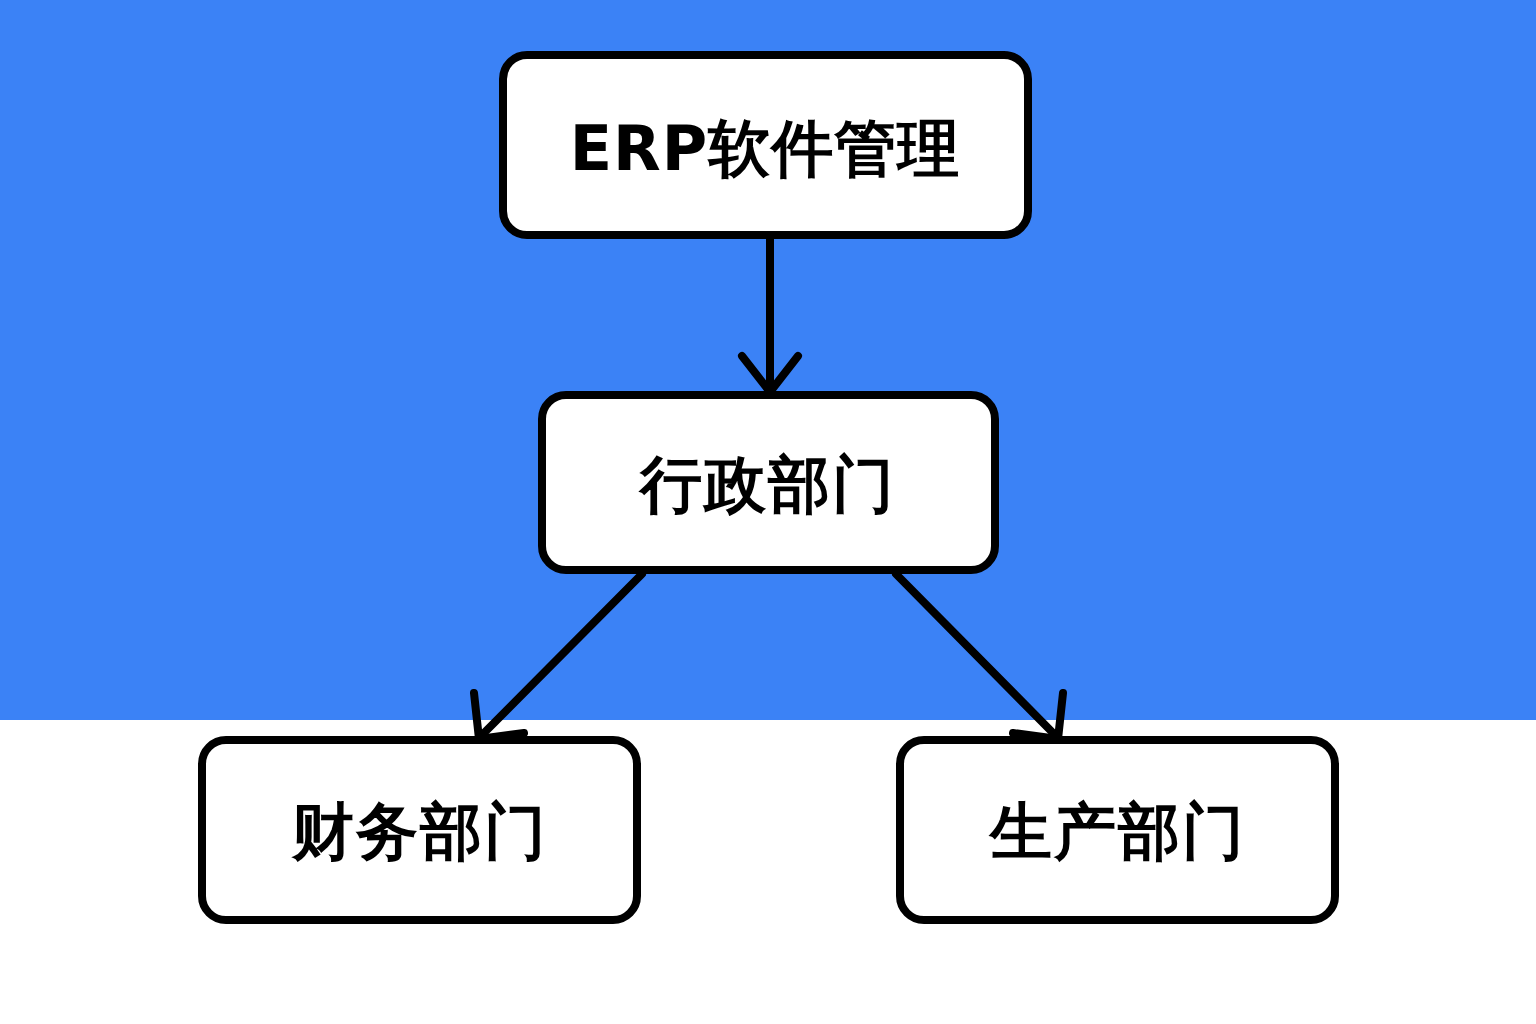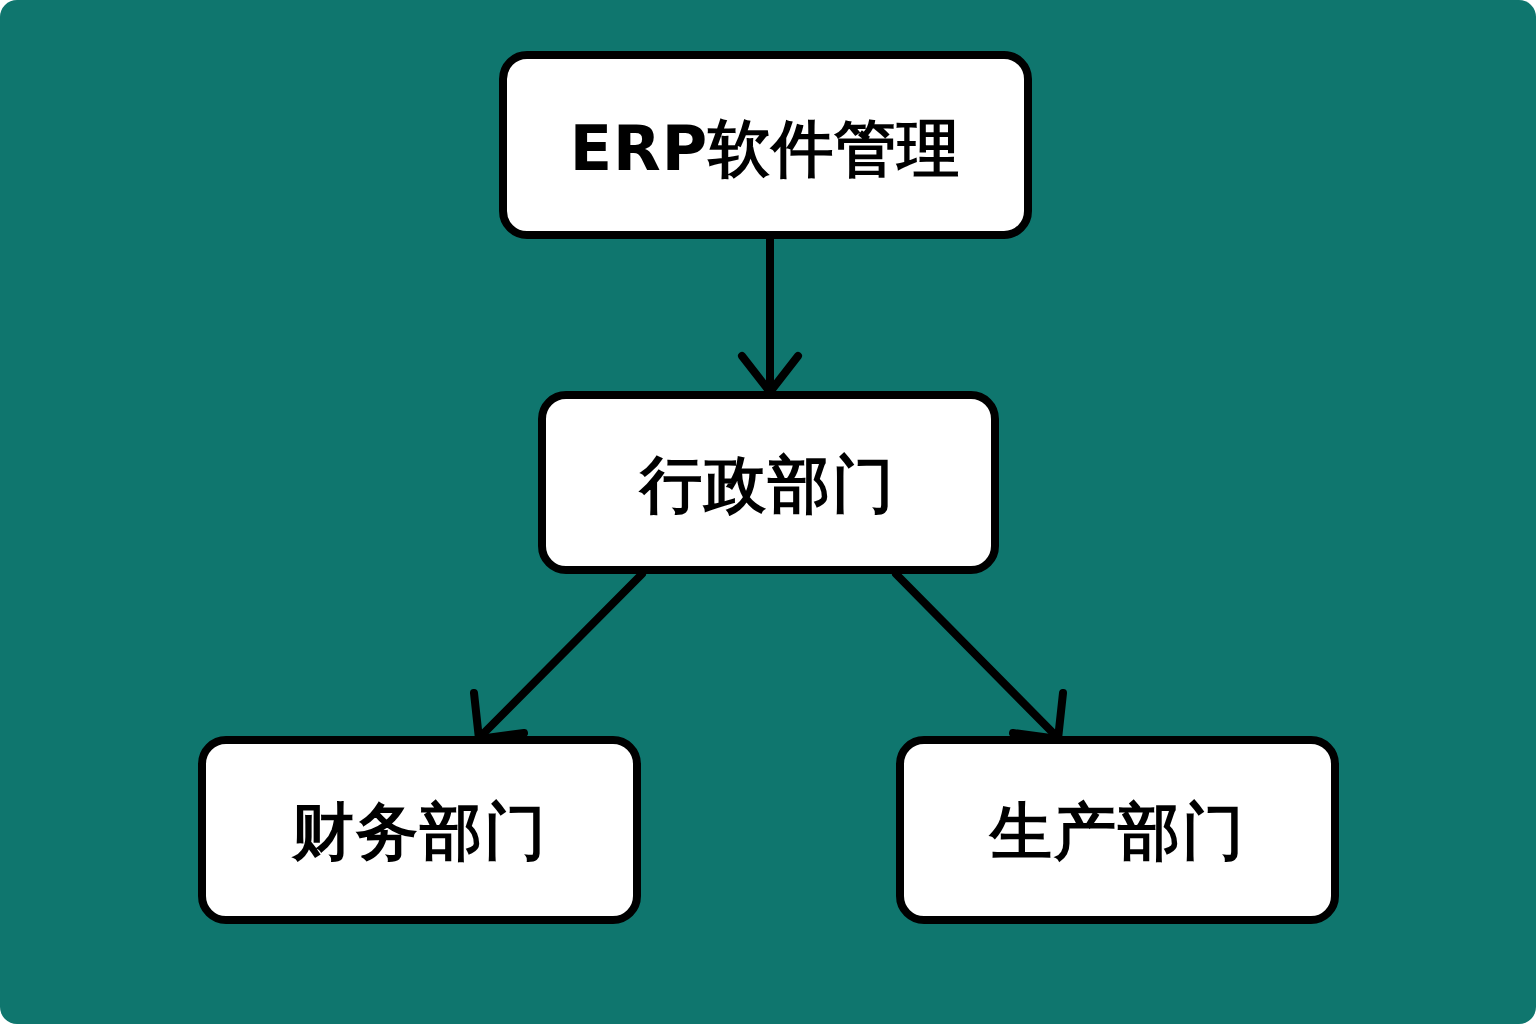--- a/index.html
+++ b/index.html
@@ -9,23 +9,22 @@
   }
   body {
     width: 1536px;
     height: 1024px;
     overflow: hidden;
     font-family: "DejaVu Sans", "Liberation Sans", sans-serif;
   }
   #flowchart-root {
     position: relative;
     width: 1536px;
-    height: 1024px;
-    background: #0f766e;
-    border-radius: 17px;
+    height: 720px;
+    background: #3b82f6;
   }
   svg#diagram-canvas {
     display: block;
     width: 1536px;
     height: 1024px;
   }
   .node-box {
     fill: #ffffff;
     stroke: #000000;
     stroke-width: 8;

